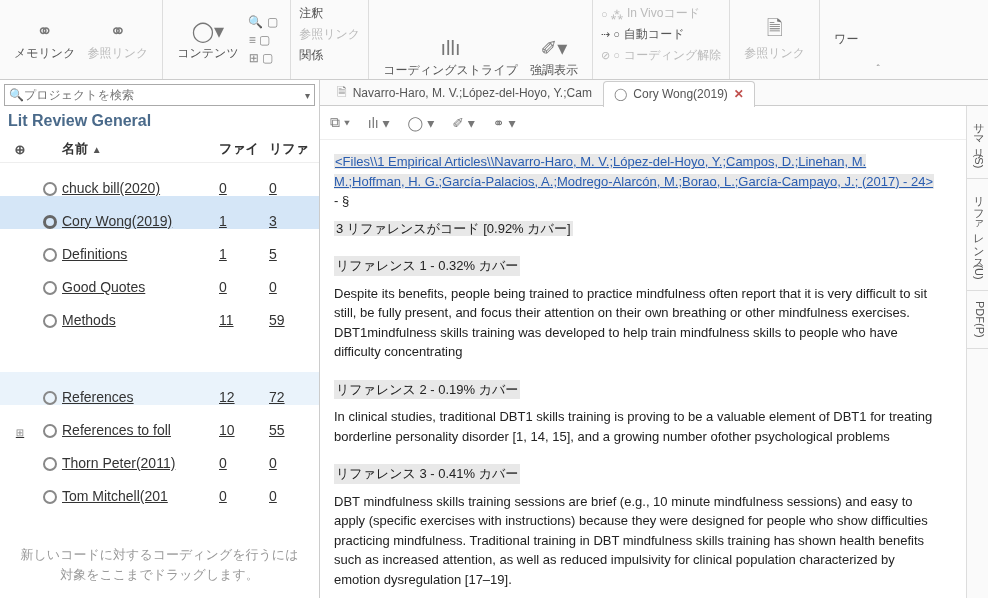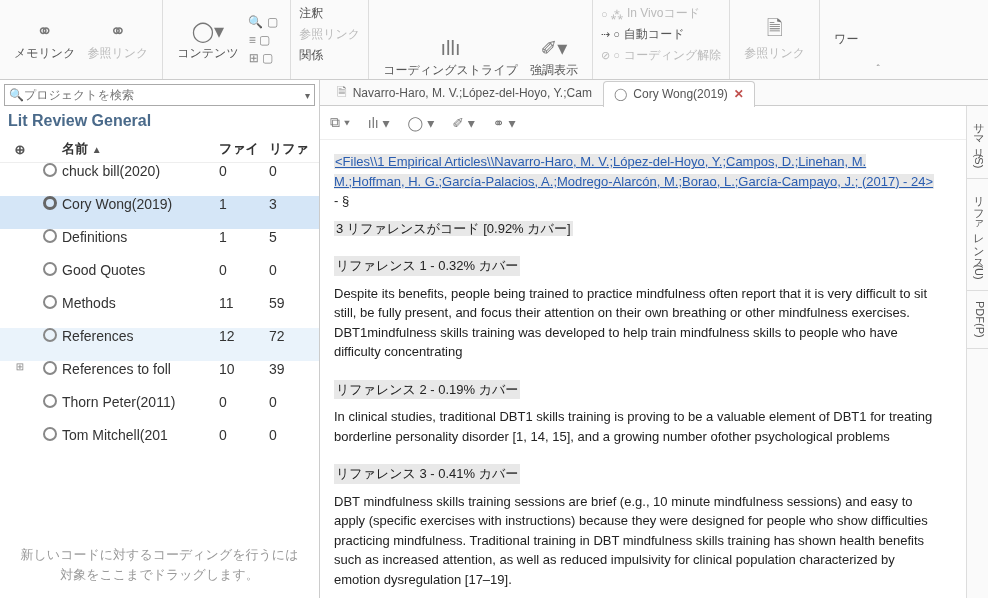--- a/index.html
+++ b/index.html
@@ -21,23 +21,23 @@
 .search-box .magnify { color:#888; font-size:12px;}
 .search-box .dd { color:#666; font-size:10px;}
 .lit-title { font-size:16px; font-weight:bold; color:#4a6a8a; padding:2px 8px 6px 8px; }
 .cols-header { display:flex; align-items:center; font-weight:bold; font-size:13px; padding:4px 0; border-bottom:1px solid #eee;}
 .col-expand{width:40px; display:flex; justify-content:center; color:#555;}
 .col-circle{width:20px;}
 .col-name{flex:1; padding-left:2px;}
 .col-file{width:50px; text-align:left;}
 .col-ref{width:50px; text-align:left;}
 .tree { flex:1; overflow:auto; }
-.tree-row { display:flex; align-items:flex-start; height:33px; font-size:14px; cursor:pointer;}
+.tree-row { display:flex; align-items:flex-end; height:33px; font-size:14px; cursor:pointer;text-decoration:underline;}
 .tree-row.selected{ background:#d5e6f7;}
-.tree-row.hovered{ background:#eaf3fb;}
+.tree-row.hovered{ background:#eaf3fb;margin-top:44px;}
 .tr-expand{width:40px; display:flex; justify-content:center; color:#888; font-size:10px;}
 .tr-circle{width:20px; display:flex; justify-content:center;}
 .tr-circle .c{ width:14px; height:14px; border:2px solid #888; border-radius:50%; display:inline-block;}
 .tree-row.selected .tr-circle .c{ border-width:3px; border-color:#666;}
 .tr-name{flex:1; padding-left:2px;}
 .tr-file{width:50px;}
 .tr-ref{width:50px;}
 .drop-hint { padding:14px 16px; text-align:center; color:#999; font-size:13px; line-height:1.5;}
 .right { flex:1; display:flex; flex-direction:column; position:relative;}
 .tabs { display:flex; align-items:center; height:26px; border-bottom:1px solid #ccc; padding-left:6px; background:#fafafa;}
@@ -213,21 +213,21 @@
           <div class="tr-file">12</div>
           <div class="tr-ref">72</div>
         </div>
         <div class="tree-row">
           <div class="tr-expand">⊞</div>
           <div class="tr-circle">
             <span class="c"></span>
           </div>
           <div class="tr-name">References to foll</div>
           <div class="tr-file">10</div>
-          <div class="tr-ref">39</div>
+          <div class="tr-ref">55</div>
         </div>
         <div class="tree-row">
           <div class="tr-expand"></div>
           <div class="tr-circle">
             <span class="c"></span>
           </div>
           <div class="tr-name">Thorn Peter(2011)</div>
           <div class="tr-file">0</div>
           <div class="tr-ref">0</div>
         </div>

